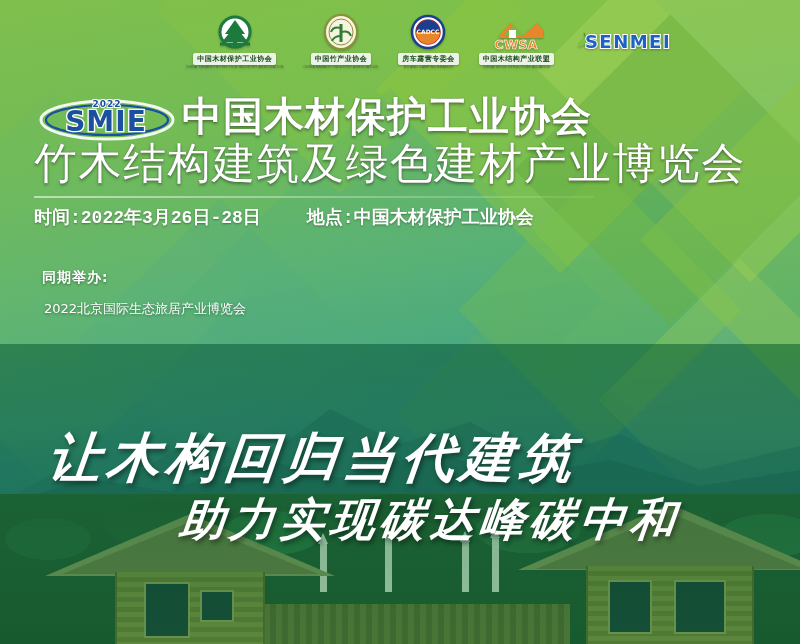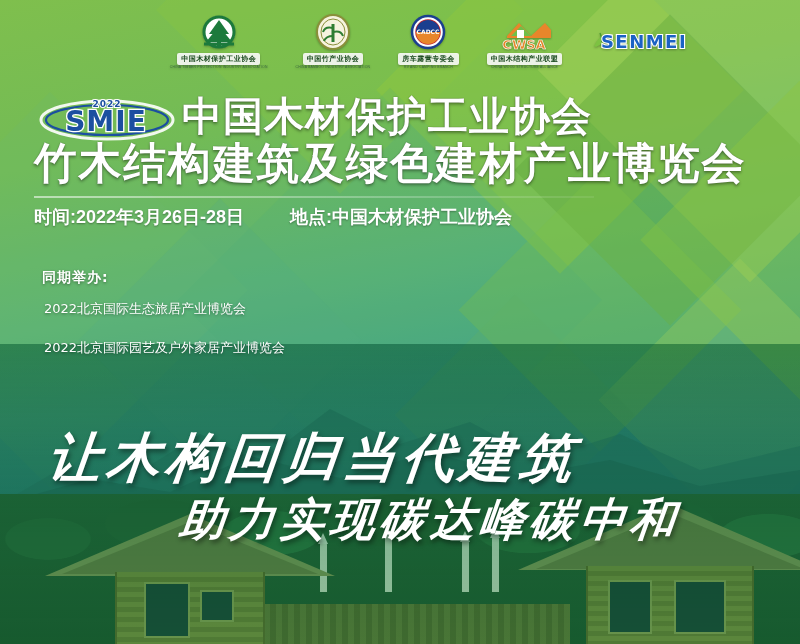--- a/index.html
+++ b/index.html
@@ -57,21 +57,21 @@
   .umbrella:after{ content:""; position:absolute; top:-9px; left:-2px; border-left:5px solid transparent; border-right:5px solid transparent; border-bottom:11px solid #d8e9ca;}
   .photo-tint {
     position:absolute; inset:0;
     background:linear-gradient(to bottom, rgba(20,130,110,.55), rgba(18,120,95,.30));
     mix-blend-mode:multiply;
   }
 
   
   .logo-strip {
     position:absolute; top:6px; left:0; right:0; height:70px;
-    display:flex; align-items:center; justify-content:center; gap:28px;
+    display:flex; align-items:center; justify-content:center; gap:20px;
     padding-left:60px;
   }
   .logo { position:relative; display:flex; flex-direction:column; align-items:center;
           filter:drop-shadow(0 1px 1px rgba(0,0,0,.28)); }
   .logo .mark { position:relative; }
   .logo .cn { font-size:7px; color:#1c4c20; letter-spacing:.5px; white-space:nowrap;
                background:rgba(255,255,255,.88); padding:1px 4px; border-radius:2px; margin-top:1px;
                font-weight:bold; }
   .logo .en { font-size:3.4px; color:#3a6b3e; white-space:nowrap; letter-spacing:.2px; }
 
@@ -92,35 +92,35 @@
   
   .headline {
     position:absolute; left:182px; top:96px; right:6px;
     font-size:40px; line-height:1; font-weight:bold; color:#ffffff;
     letter-spacing:1px; white-space:nowrap;
     text-shadow:0 2px 3px rgba(0,0,0,.35), 0 0 1px rgba(0,0,0,.5);
     font-family:"DejaVu Sans","Liberation Sans",sans-serif;
   }
   .headline2 {
     position:absolute; left:34px; top:142px; right:6px;
-    font-size:43px; line-height:1; font-weight:bold; color:#ffffff;
+    font-size:43px; line-height:1; font-weight:normal; color:#ffffff;
     letter-spacing:1.5px; white-space:nowrap;
     text-shadow:0 2px 3px rgba(0,0,0,.35), 0 0 1px rgba(0,0,0,.5);
     font-family:"DejaVu Sans","Liberation Sans",sans-serif;
   }
 
   .rule {
     position:absolute; left:34px; top:196px; width:560px; height:2px;
     background:linear-gradient(to right, rgba(255,255,255,.55), rgba(255,255,255,.08));
   }
 
   .meta { position:absolute; left:34px; top:205px; display:flex; gap:46px;
           color:#fff; font-size:18px; font-weight:bold; white-space:nowrap;
           text-shadow:0 1px 2px rgba(0,0,0,.35);
-          font-family:Liberation Sans, sans-serif; }
+          font-family:Liberation Mono, monospace; }
 
   .concurrent-title {
     position:absolute; left:42px; top:269px; color:#fff; font-size:14px; font-weight:bold;
     letter-spacing:1px; text-shadow:0 1px 3px rgba(0,0,0,.4);
     font-family:"DejaVu Sans","Liberation Sans",sans-serif;
   }
   .concurrent-list { position:absolute; left:44px; top:300px; }
   .concurrent-list li {
     list-style:none; color:#fff; font-size:13px; margin-bottom:21px; white-space:nowrap;
     text-shadow:0 1px 3px rgba(0,0,0,.4);
@@ -272,19 +272,18 @@
   <div class="rule"></div>
 
   <div class="meta">
     <span>时间:2022年3月26日-28日</span>
     <span>地点:中国木材保护工业协会</span>
   </div>
 
   <div class="concurrent-title">同期举办:</div>
   <ul class="concurrent-list">
     <li>2022北京国际生态旅居产业博览会</li>
-    <li>2022北京国际园艺及户外家居产业博览会</li>
   </ul>
 
   <div class="slogan1">让木构回归当代建筑</div>
   <div class="slogan2">助力实现碳达峰碳中和</div>
 
 </div>
 
 </body></html>

